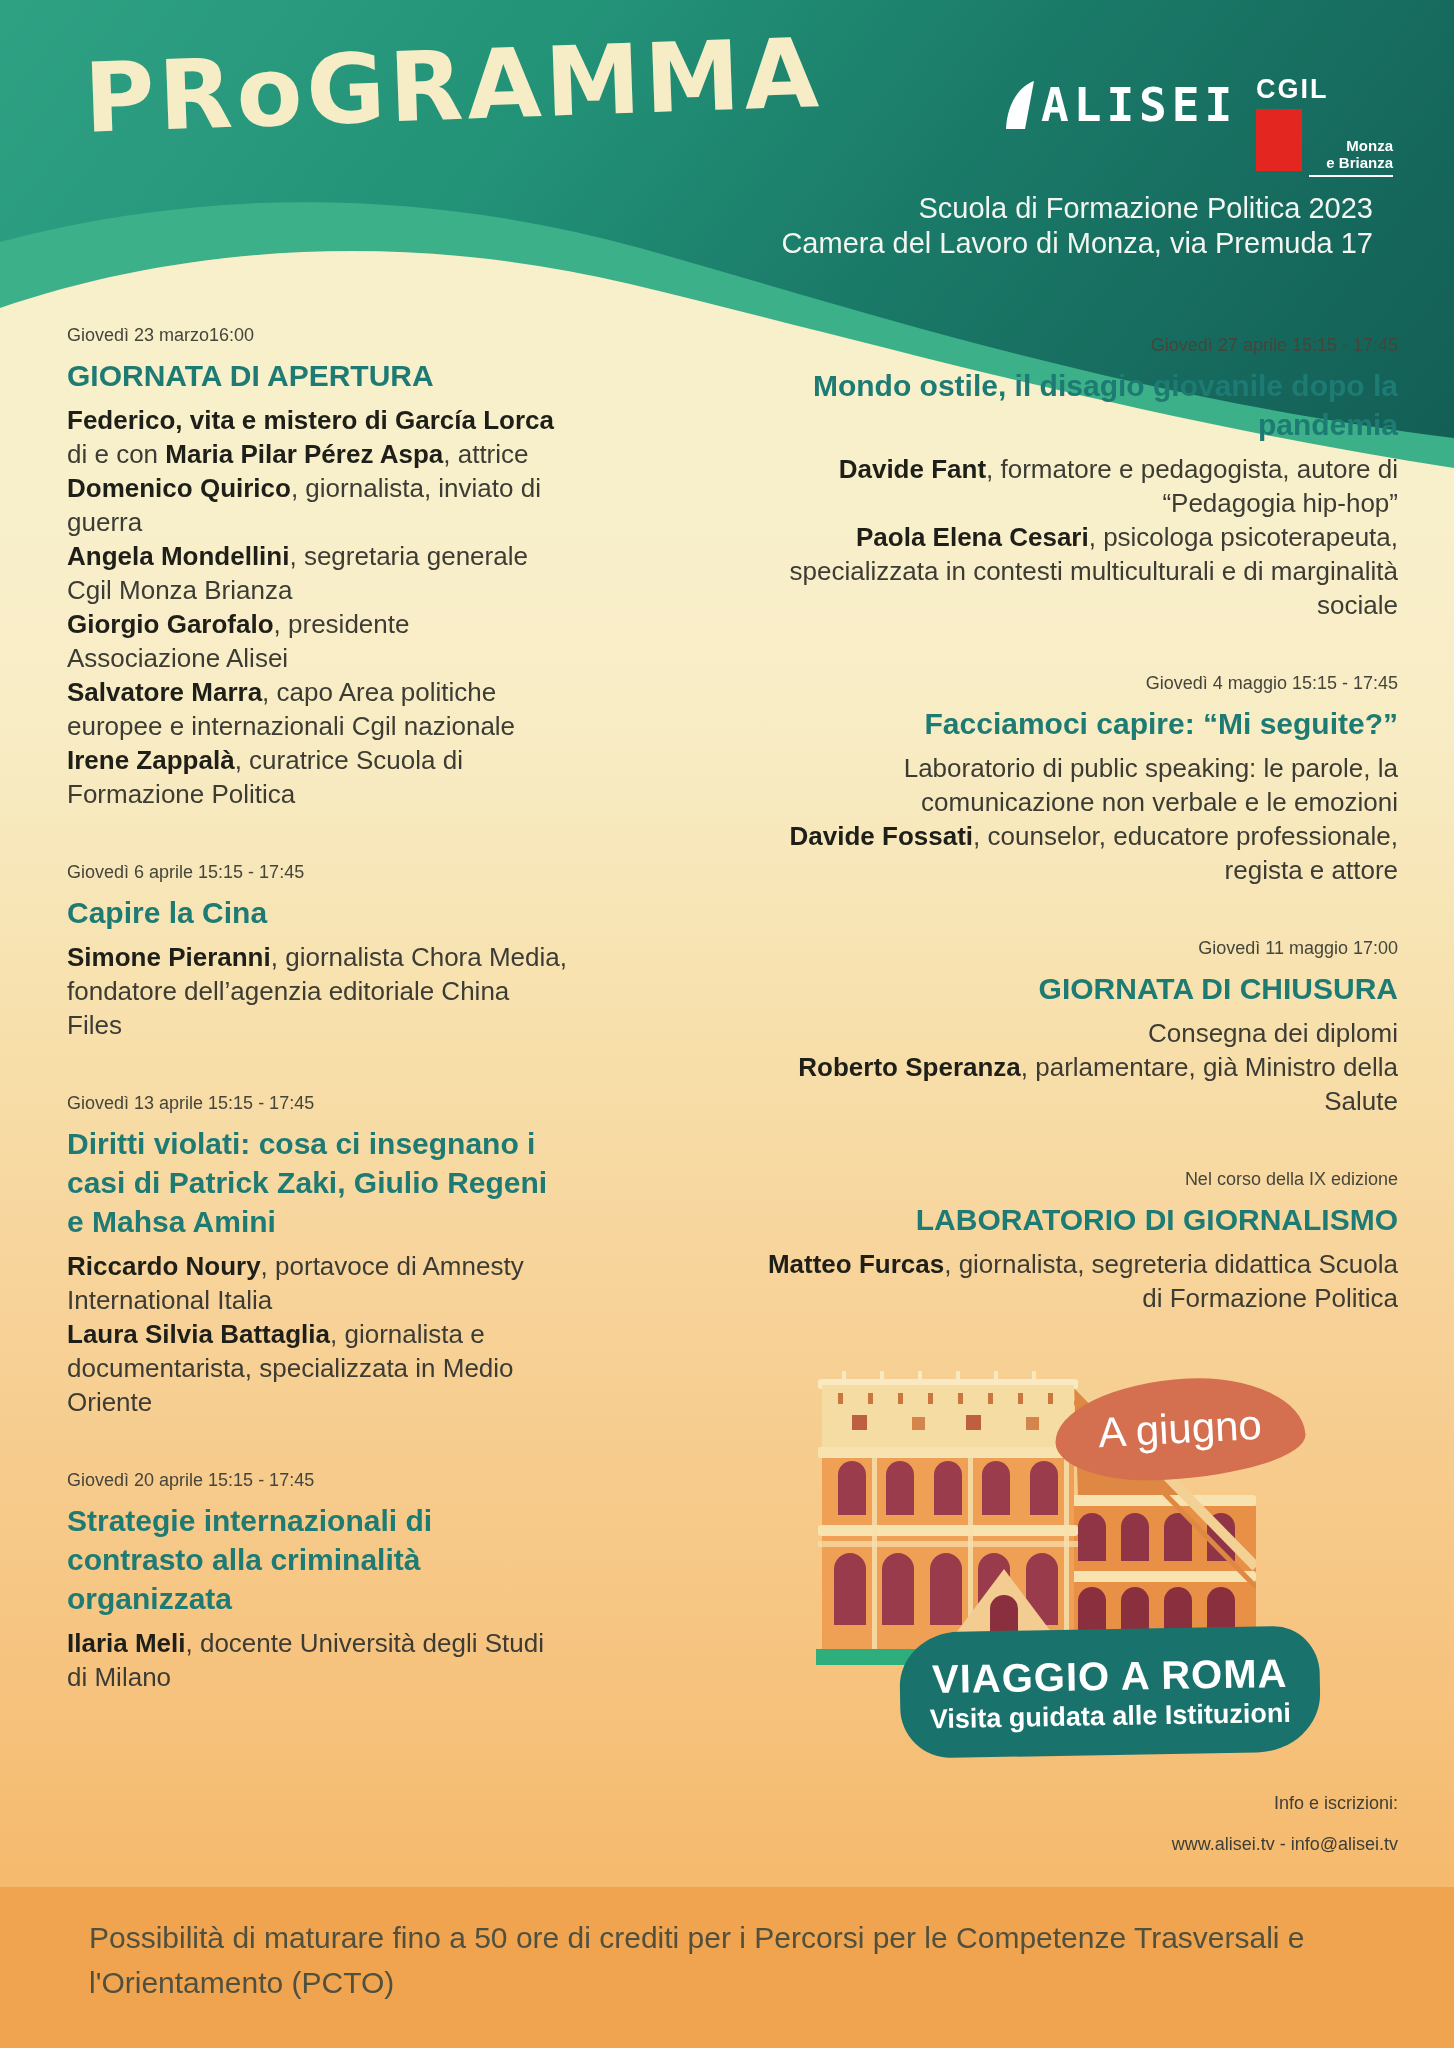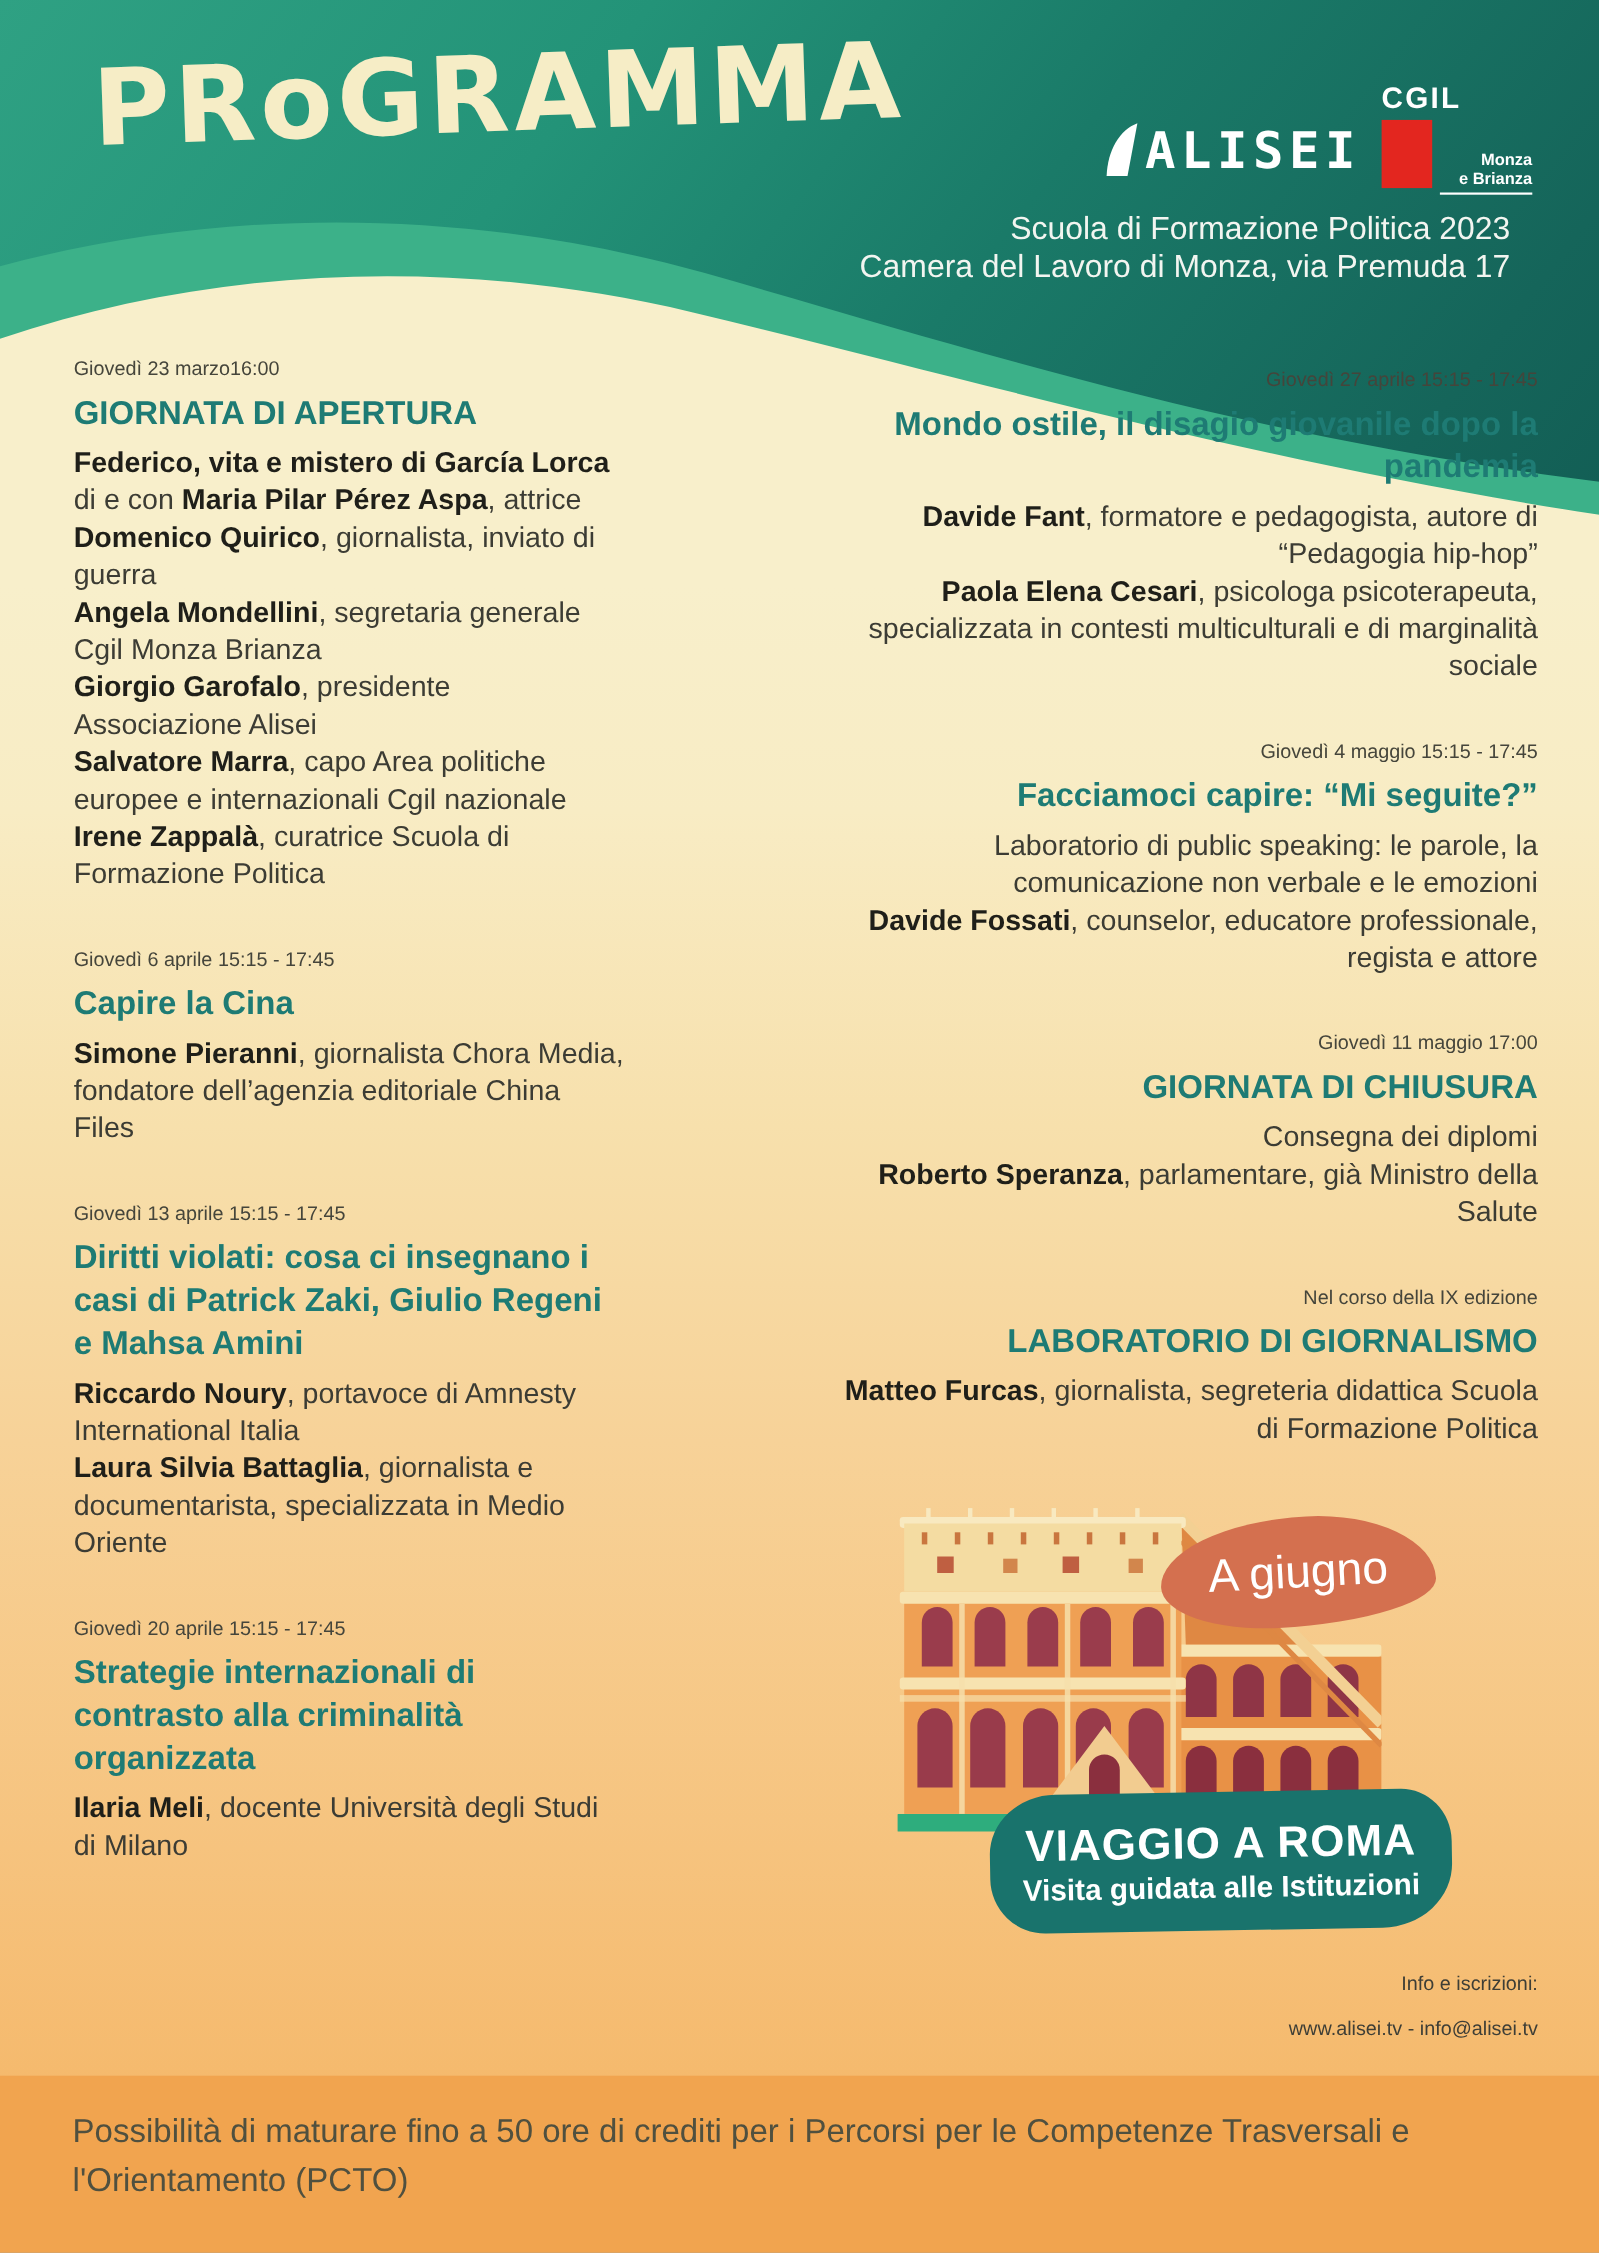--- a/index.html
+++ b/index.html
@@ -5,21 +5,21 @@
   html,body{margin:0;padding:0;background:#888;}
   .page{position:relative;width:1454px;height:2048px;overflow:hidden;margin:0 auto;
         font-family:"Liberation Sans",sans-serif;
         background:linear-gradient(180deg,#F8EFCB 0%,#F8EFCB 26%,#F8ECC4 36%,#F7E0AC 50%,#F7D298 64%,#F6C37E 82%,#F5B96C 93%,#F5B76A 100%);}
   
   .header{position:absolute;top:0;left:0;width:100%;height:520px;
           background:linear-gradient(128deg,#2FA183 0%,#239378 32%,#1A7A68 58%,#15655A 86%,#125D54 100%);}
   .curves{position:absolute;left:0;top:0;width:100%;height:520px;display:block;}
   .title{position:absolute;left:84px;top:30px;margin:0;font-family:"DejaVu Sans",sans-serif;
          font-weight:bold;font-size:96px;letter-spacing:4px;color:#F6EDC6;transform:rotate(-2deg);}
-  .alisei{position:absolute;left:1002px;top:110px;display:flex;align-items:flex-start;gap:5px;color:#FFFFFF;}
+  .alisei{position:absolute;left:1002px;top:78px;display:flex;align-items:center;gap:5px;color:#FFFFFF;}
   .alisei .txt{font-family:"DejaVu Sans Mono",monospace;font-weight:bold;font-size:46px;letter-spacing:5px;}
   .cgil{position:absolute;left:1256px;top:74px;color:#FFFFFF;}
   .cgil-name{font-size:27px;font-weight:bold;letter-spacing:2px;}
   .cgil-row{display:flex;margin-top:4px;text-align:right;}
   .cgil-square{width:46px;height:62px;background:#E3261F;}
   .cgil-loc{margin:28px 0 0 7px;font-size:15px;font-weight:bold;line-height:17px;}
   .cgil-rule{width:84px;height:2px;background:#FFFFFF;margin-top:4px;}
   .sub{position:absolute;right:81px;margin:0;color:#F2F5F0;font-size:29px;text-align:right;font-weight:400;}
   .sub1{top:192px}.sub2{top:227px}
   
@@ -39,21 +39,21 @@
                justify-content:center;color:#FFFFFF;font-size:42px;transform:rotate(-3deg);}
   .badge-trip{position:absolute;left:84px;top:258px;width:420px;height:126px;background:#19736C;
               border-radius:60px 46px 64px 50px / 54px 48px 58px 50px;display:flex;flex-direction:column;
               align-items:center;justify-content:center;color:#FFFFFF;transform:rotate(-1deg);}
   .badge-trip .t1{font-size:40px;font-weight:bold;letter-spacing:1px;line-height:44px;}
   .badge-trip .t2{font-size:27px;font-weight:bold;margin-top:3px;line-height:30px;}
   .info{margin:12px 0 0 12px;font-size:18px;line-height:41px;color:#3E3E36;}
   .info p{margin:0;}
   
   .footer{position:absolute;left:0;bottom:0;width:100%;height:161px;background:#F1A44F;
-          box-sizing:border-box;padding:28px 0 0 66px;}
+          box-sizing:border-box;padding:28px 0 0 89px;}
   .footer p{margin:0;width:1270px;font-size:30px;line-height:45px;color:#50503F;}
 </style>
 </head>
 <body>
 
 <div class="page">
 
   <div class="header">
     <svg class="curves" viewBox="0 0 1454 520" preserveAspectRatio="none">
       <rect x="0" y="0" width="1454" height="520" fill="none"></rect>

